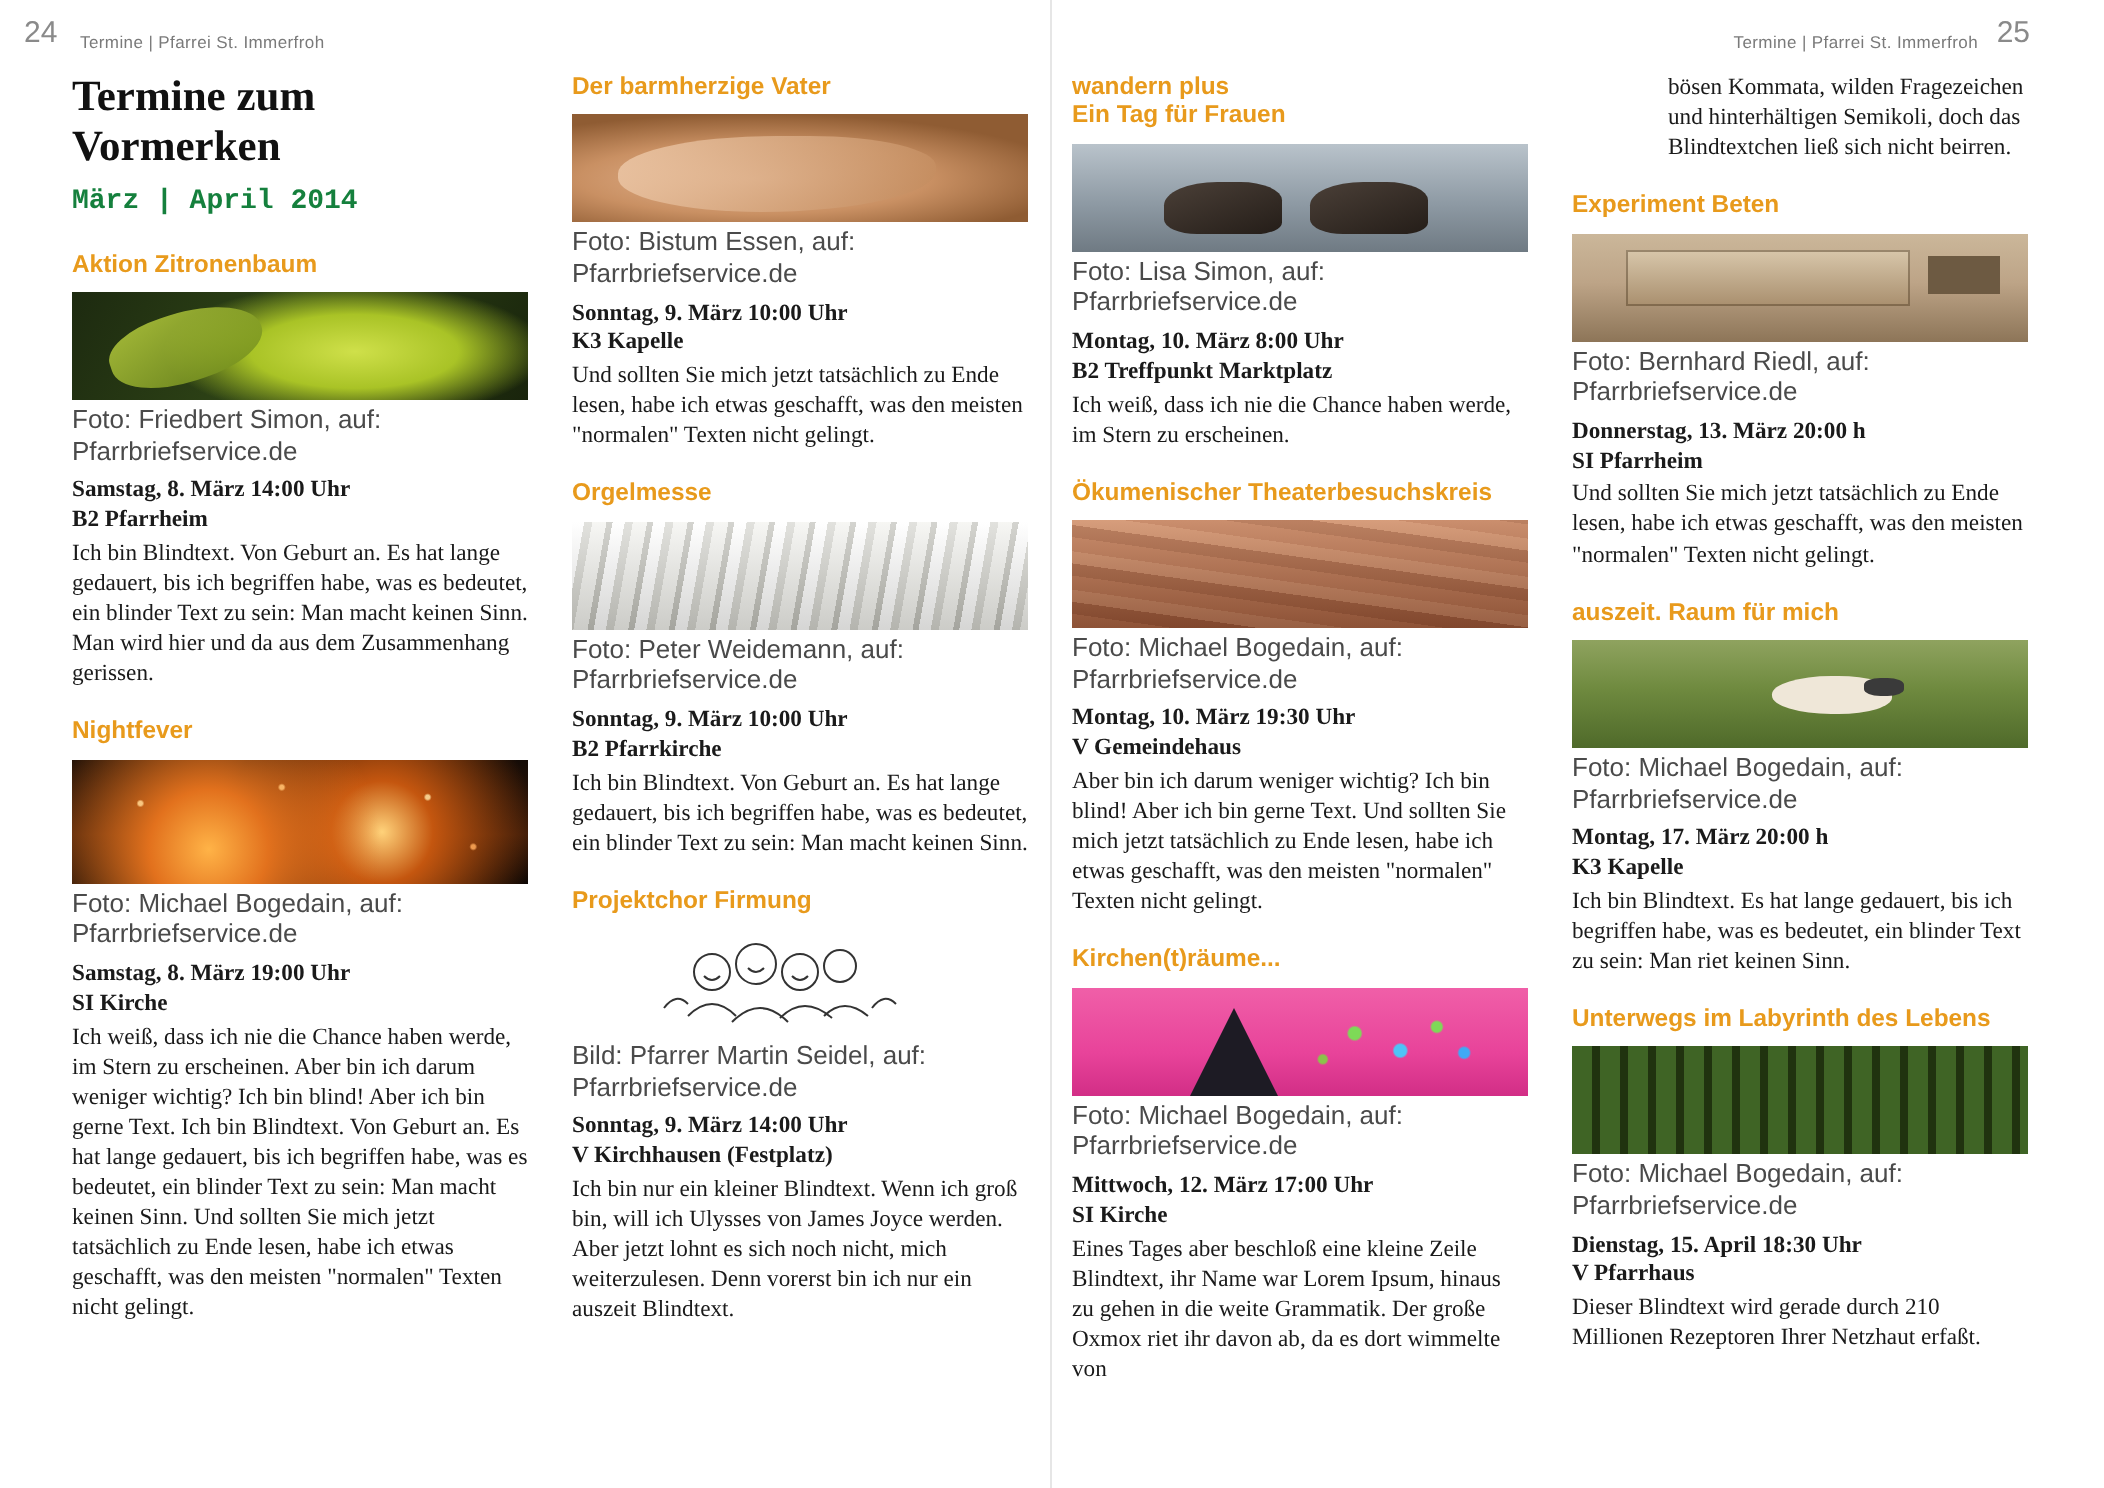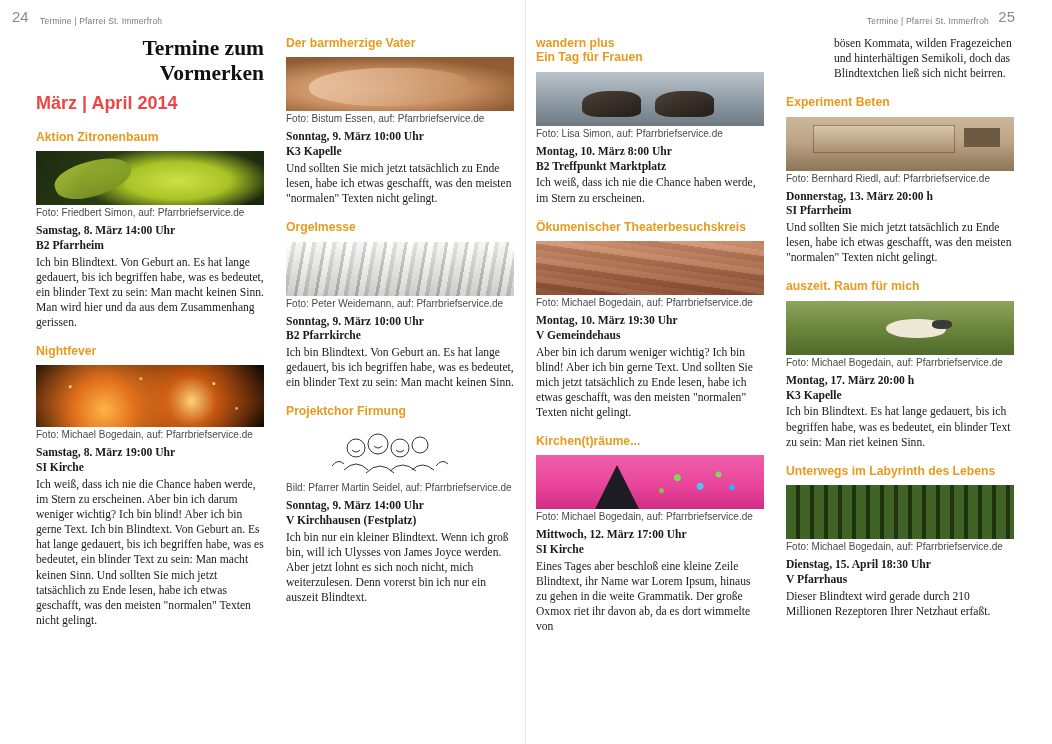--- a/index.html
+++ b/index.html
@@ -63,28 +63,27 @@
     position: relative;
   }
 
   h1.title {
     font-family: "Liberation Serif", serif;
     font-weight: bold;
     font-size: 21.5px;
     line-height: 1.18;
     margin: 0 0 6px 0;
     color: #111;
-    text-align: right;
   }
   .subtitle {
-    font-family: Liberation Sans, sans-serif;
+    font-family: Liberation Mono, monospace;
     font-weight: bold;
-    font-size: 18px;
+    font-size: 14px;
     margin: 0 0 16px 0;
-    color: #ef4444;
+    color: #15803d;
   }
 
   .item { margin-bottom: 14px; }
   .item-head {
     font-family: "Liberation Sans", sans-serif;
     font-weight: bold;
     font-size: 12.2px;
     line-height: 1.18;
     color: #e89a1c;
     margin: 0 0 7px 0;
@@ -92,21 +91,21 @@
   .photo {
     width: 100%;
     height: 54px;
     overflow: hidden;
     position: relative;
     background: #cfcfcf;
   }
   .photo.tall { height: 62px; }
   .credit {
     font-family: "Liberation Sans", sans-serif;
-    font-size: 10px;
+    font-size: 13px;
     color: #4a4a4a;
     margin: 2px 0 5px 0;
     line-height: 1.2;
   }
   .when {
     font-family: "Liberation Serif", serif;
     font-weight: bold;
     font-size: 11.6px;
     line-height: 1.28;
     margin: 0;

